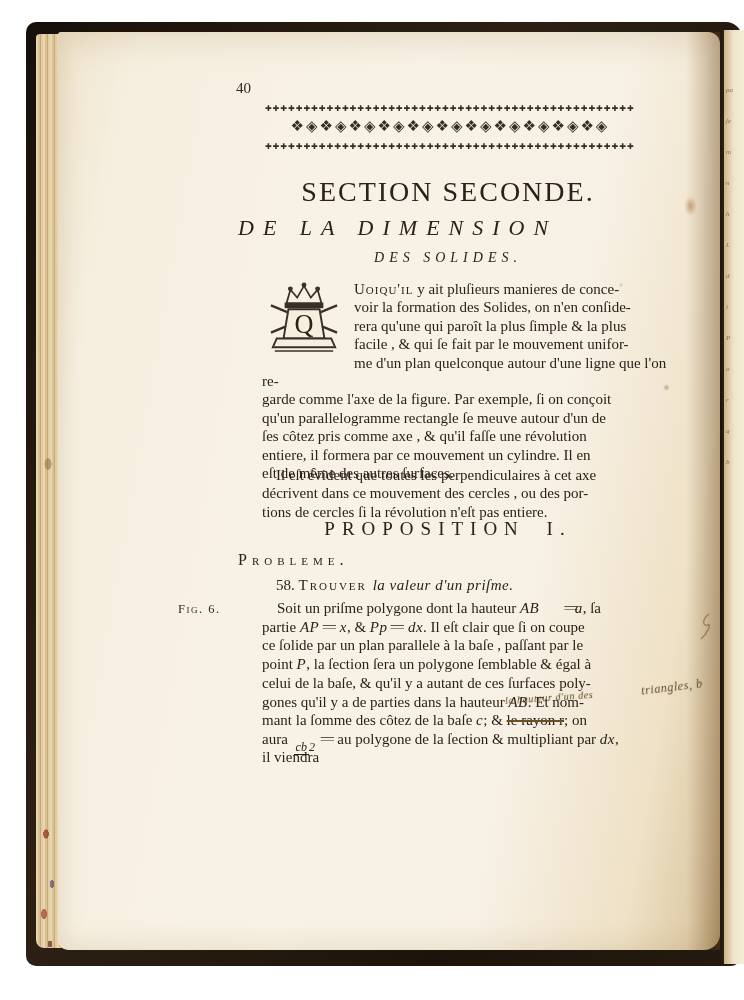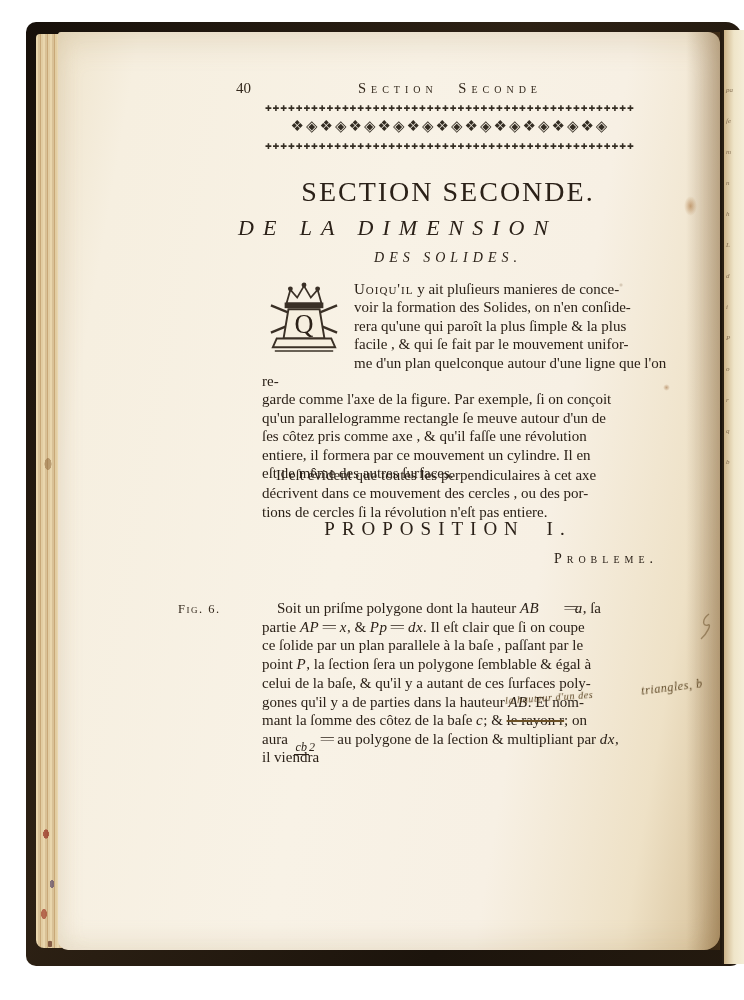--- a/index.html
+++ b/index.html
@@ -45,22 +45,22 @@
         font-style:italic;font-size:14px;letter-spacing:5px;color:#2b2118;}
   .para{position:absolute;left:204px;width:412px;font-size:15px;line-height:18.4px;color:#2b2118;}
   .para1{top:248px;}
   .para2{top:434px;}
   .para2 .tline:first-child{text-indent:14px;}
   .para3{top:567px;line-height:18.7px;}
   .para3 .tline:first-child{text-indent:15px;}
   .statement{position:absolute;left:204px;top:545px;width:412px;font-size:15px;color:#2b2118;text-indent:14px;}
   .prop-heading{position:absolute;left:180px;top:486px;width:420px;text-align:center;
         font-size:19px;letter-spacing:7px;word-spacing:10px;color:#2b2118;}
-  .prob-heading{position:absolute;left:180px;top:519px;width:420px;text-align:right;
-        font-variant:small-caps;font-size:14px;letter-spacing:5px;color:#2b2118;}
+  .prob-heading{position:absolute;left:180px;top:519px;width:420px;text-align:left;
+        font-variant:small-caps;font-size:16px;letter-spacing:5px;color:#2b2118;}
   .fig-note{position:absolute;left:120px;top:570px;font-variant:small-caps;font-size:12.5px;
         letter-spacing:1.5px;color:#33281c;}
   .closing-line{position:absolute;left:204px;top:717px;width:412px;text-align:left;
         padding-right:4px;font-size:15px;color:#2b2118;}
   .dropcap{float:left;width:84px;height:72px;margin:2px 8px 0 0;}
   .s-rm{font-style:normal;}
   .s-it{font-style:italic;letter-spacing:.5px;}
   .s-sc{font-variant:small-caps;letter-spacing:2px;}
   .s-sc1{font-variant:small-caps;letter-spacing:1px;margin-top:16px;}
   .s-st{text-decoration:line-through;text-decoration-color:#6b5026;text-decoration-thickness:2px;}
@@ -86,23 +86,20 @@
 <body>
 
 <div class="scene">
 
   <div class="cover"></div>
   <div class="page-edges"></div>
 
   <div class="page">
 
     <div class="page-number ink">40</div>
-    <div class="header-row">
-      <span class="running-head">Section Seconde</span>
-    </div>
 
     <div class="ornament">
       <div class="orn-thin">✚✚✚✚✚✚✚✚✚✚✚✚✚✚✚✚✚✚✚✚✚✚✚✚✚✚✚✚✚✚✚✚✚✚✚✚✚✚✚✚✚✚✚✚✚✚✚✚</div>
       <div class="orn-mid">❖◈❖◈❖◈❖◈❖◈❖◈❖◈❖◈❖◈❖◈❖◈</div>
       <div class="orn-thin">✚✚✚✚✚✚✚✚✚✚✚✚✚✚✚✚✚✚✚✚✚✚✚✚✚✚✚✚✚✚✚✚✚✚✚✚✚✚✚✚✚✚✚✚✚✚✚✚</div>
     </div>
 
     <div class="main-title">SECTION SECONDE.</div>
     <div class="subtitle-1">DE LA DIMENSION</div>
     <div class="subtitle-2">DES SOLIDES.</div>
@@ -141,20 +138,23 @@
 
     <div class="para para2">
         <div class="tline"><span class="s-rm">Il eſt évident que toutes les perpendiculaires à cet axe</span></div>
         <div class="tline"><span class="s-rm">décrivent dans ce mouvement des cercles , ou des por-</span></div>
         <div class="tline"><span class="s-rm">tions de cercles ſi la révolution n'eſt pas entiere.</span></div>
       </div>
 
     <div class="prop-heading">PROPOSITION I.</div>
     <div class="prob-heading">Probleme.</div>
 
+    <div class="statement">
+        <div class="tline"><span class="s-rm">58. </span><span class="s-sc">Trouver </span><span class="s-it">la valeur d'un priſme.</span></div>
+      </div>
     <div class="fig-note">Fig. 6.</div>
 
     <div class="para para3">
         <div class="tline"><span class="s-rm">Soit un priſme polygone dont la hauteur </span><span class="s-it">AB</span><span class="s-eq">=</span><span class="s-it">a</span><span class="s-rm">, ſa</span></div>
         <div class="tline"><span class="s-rm">partie </span><span class="s-it">AP</span><span class="s-eq">=</span><span class="s-it">x</span><span class="s-rm">, &amp; </span><span class="s-it">Pp</span><span class="s-eq">=</span><span class="s-it">dx</span><span class="s-rm">. Il eſt clair que ſi on coupe</span></div>
         <div class="tline"><span class="s-rm">ce ſolide par un plan parallele à la baſe , paſſant par le</span></div>
         <div class="tline"><span class="s-rm">point </span><span class="s-it">P</span><span class="s-rm">, la ſection ſera un polygone ſemblable &amp; égal à</span></div>
         <div class="tline"><span class="s-rm">celui de la baſe, &amp; qu'il y a autant de ces ſurfaces poly-</span></div>
         <div class="tline"><span class="s-rm">gones qu'il y a de parties dans la hauteur </span><span class="s-it">AB</span><span class="s-rm">. Et nom-</span></div>
         <div class="tline"><span class="s-rm">mant la ſomme des côtez de la baſe </span><span class="s-it">c</span><span class="s-rm">; &amp; </span><span class="s-st">le rayon r</span><span class="s-rm">; on</span></div>

